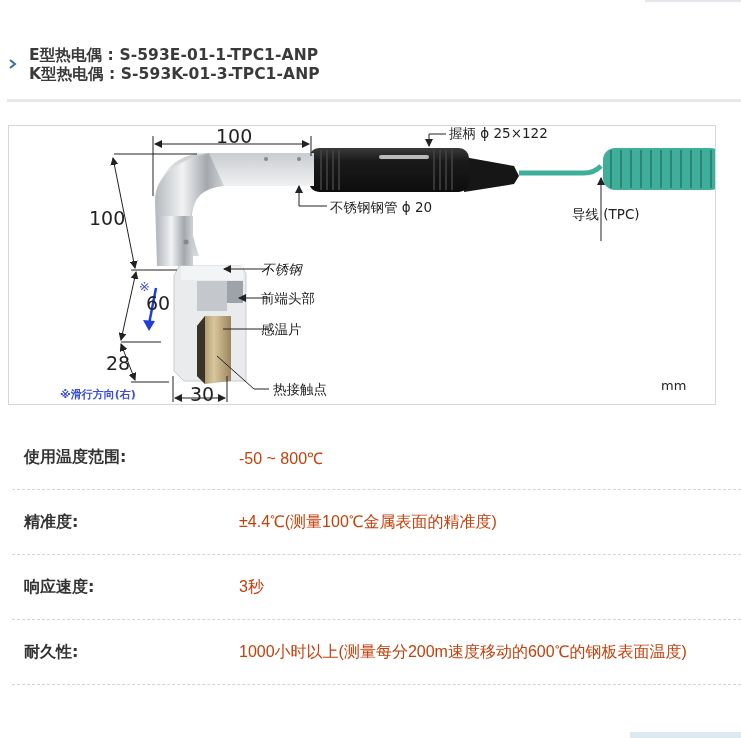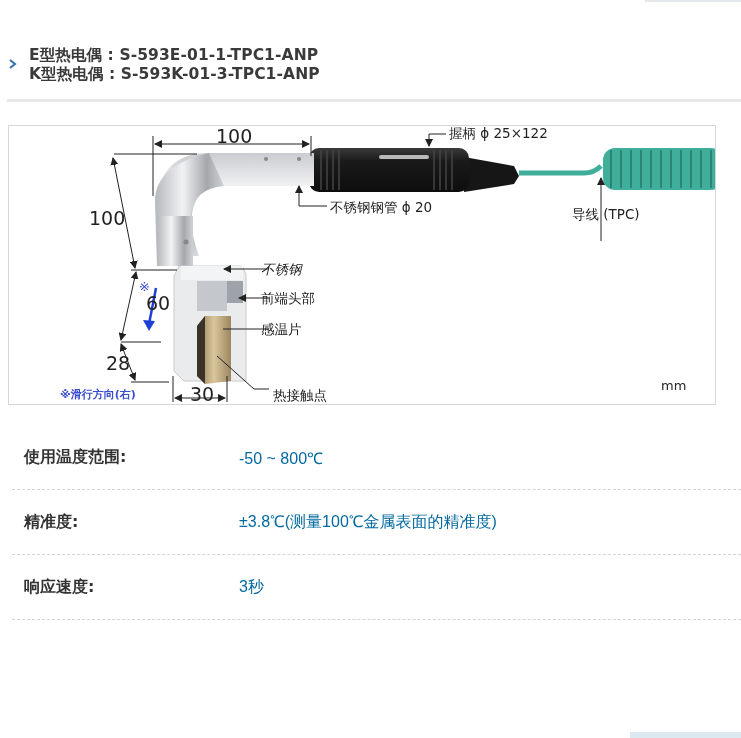--- a/index.html
+++ b/index.html
@@ -49,21 +49,21 @@
   .spec-row {
     position: relative; height: 64px;
     border-bottom: 1px dashed #d4d4d4;
   }
   .spec-label {
     position: absolute; left: 12px; top: 22px;
     font-size: 16px; font-weight: bold; color: #333;
   }
   .spec-value {
     position: absolute; left: 227px; top: 22px;
-    font-size: 16px; color: #0369a1; white-space: nowrap;
+    font-size: 16px; color: #c2410c; white-space: nowrap;
     font-family: "Liberation Sans", sans-serif;
   }
 </style>
 </head>
 <body>
 
 <div class="top-deco"></div>
 
 <section class="model-header">
   <svg class="chevron" viewBox="0 0 10 12" width="10" height="12">
@@ -203,34 +203,38 @@
   <span class="dlabel dnum" style="left:97px;top:166px;margin-left:40px;">60</span>
   <span class="dlabel dnum" style="left:97px;top:226px;">28</span>
   <span class="dlabel dnum" style="left:181px;top:257px;">30</span>
 
   <span class="dlabel" style="left:440px;top:-1px;">握柄 ϕ 25×122</span>
   <span class="dlabel" style="left:321px;top:73px;">不锈钢钢管 ϕ 20</span>
   <span class="dlabel" style="left:563px;top:80px;">导线 (TPC)</span>
   <span class="dlabel" style="left:252px;top:135px;font-style:italic;">不锈钢</span>
   <span class="dlabel" style="left:252px;top:164px;">前端头部</span>
   <span class="dlabel" style="left:252px;top:195px;">感温片</span>
-  <span class="dlabel" style="left:264px;top:261px;">热接触点</span>
+  <span class="dlabel" style="left:264px;top:255px;">热接触点</span>
 
   <span class="dlabel dnote" style="left:7px;top:261px;">※滑行方向(右)</span>
   <span class="dlabel dmm" style="left:652px;top:252px;">mm</span>
 </figure>
 
 <section class="specs">
   <div class="spec-row">
     <span class="spec-label">使用温度范围:</span>
     <span class="spec-value">-50 ~ 800℃</span>
   </div>
   <div class="spec-row">
     <span class="spec-label">精准度:</span>
-    <span class="spec-value">±3.8℃(测量100℃金属表面的精准度)</span>
+    <span class="spec-value">±4.4℃(测量100℃金属表面的精准度)</span>
   </div>
   <div class="spec-row">
     <span class="spec-label">响应速度:</span>
     <span class="spec-value">3秒</span>
   </div>
+  <div class="spec-row">
+    <span class="spec-label">耐久性:</span>
+    <span class="spec-value">1000小时以上(测量每分200m速度移动的600℃的钢板表面温度)</span>
+  </div>
 </section>
 
 <div class="bottom-deco"></div>
 
 </body></html>

